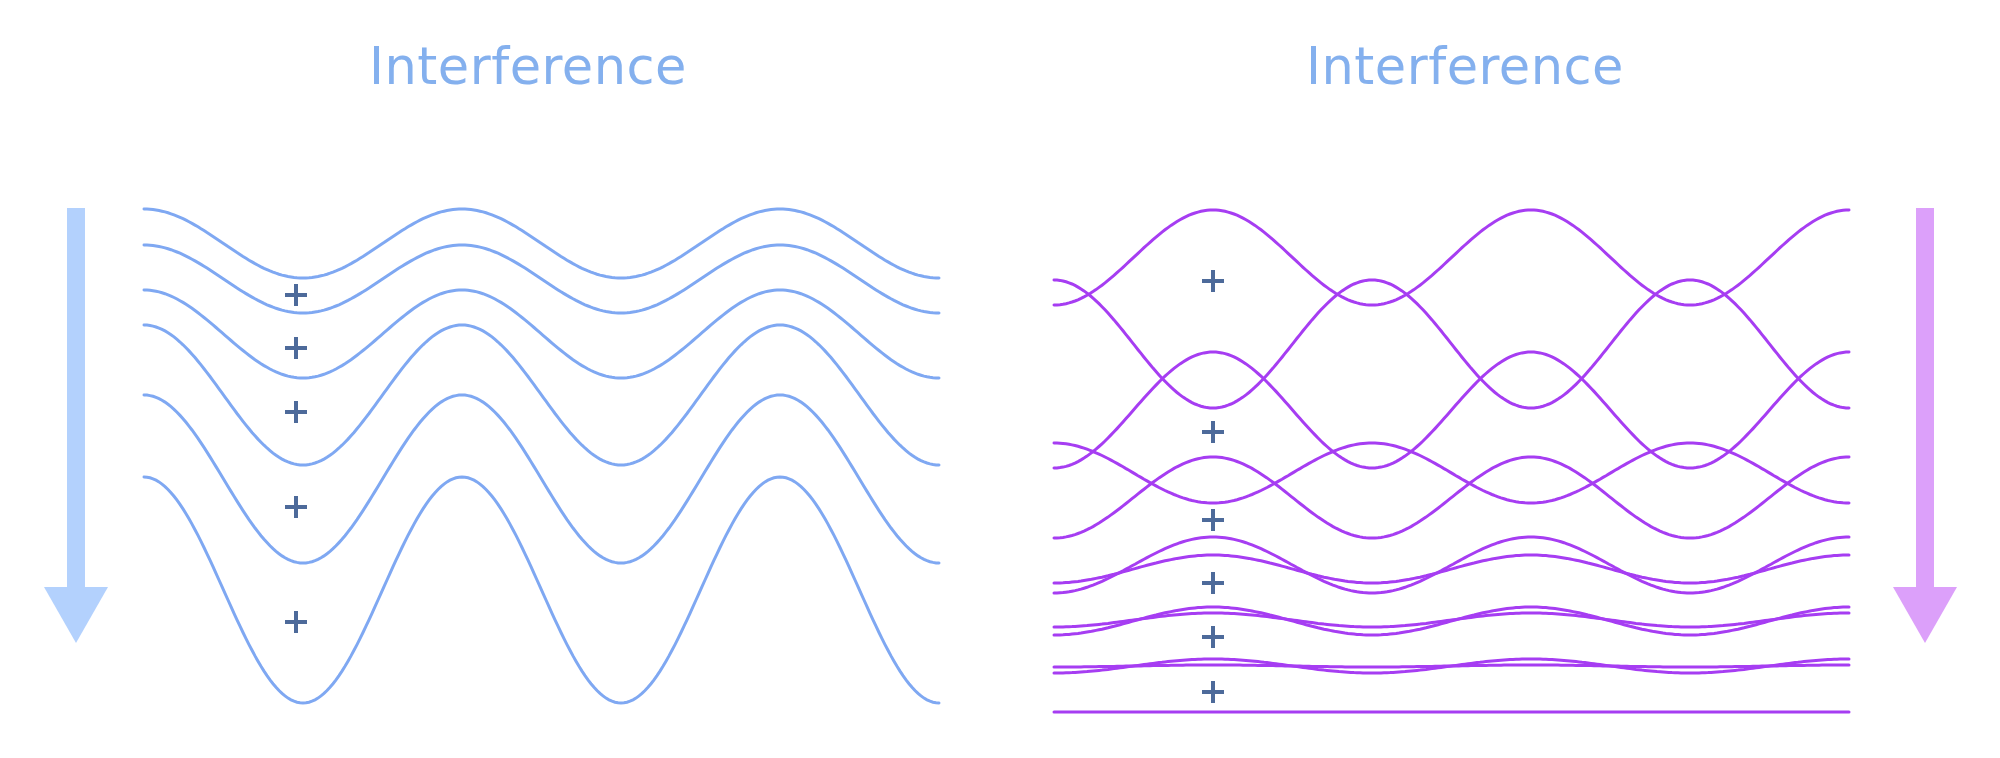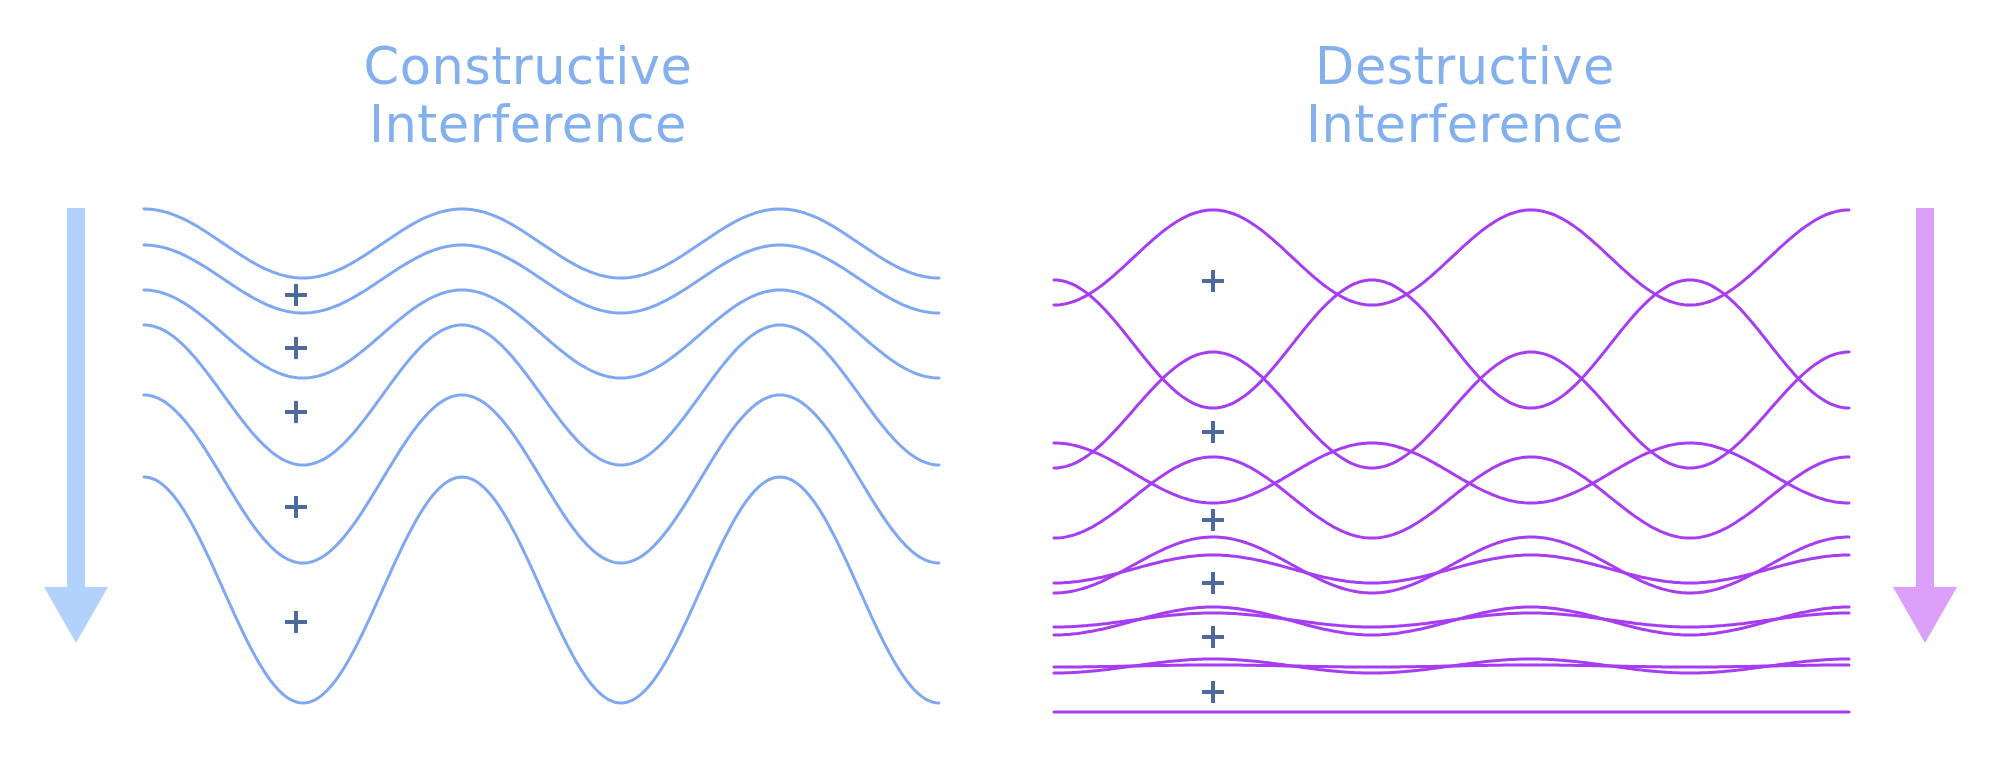--- a/index.html
+++ b/index.html
@@ -31,26 +31,24 @@
     svg#canvas {
       position: absolute;
       left: 0; top: 0;
       width: 2000px; height: 758px;
     }
   </style>
 </head>
 <body>
 
 <div class="panel-title" id="title-left" style="color: rgb(132, 176, 238);">
-  <span>Constructive</span>
   <span>Interference</span>
 </div>
 
 <div class="panel-title" id="title-right" style="color: rgb(132, 176, 238);">
-  <span>Destructive</span>
   <span>Interference</span>
 </div>
 
 <svg id="canvas" viewBox="0 0 2000 758" xmlns="http://www.w3.org/2000/svg">
   <g id="constructive-arrow">
       <rect x="67" y="208" width="18" height="381" fill="#B3D1FD"></rect>
       <polygon points="44,587 108,587 76,643" fill="#B3D1FD"></polygon>
     </g>
   <g id="constructive-waves">
       <path d="M144.0 209.0 L147.0 209.1 L150.0 209.2 L153.0 209.5 L156.0 210.0 L159.0 210.5 L162.0 211.2 L165.0 211.9 L168.0 212.8 L171.0 213.8 L174.0 214.9 L177.0 216.1 L180.0 217.4 L183.0 218.7 L186.0 220.2 L189.0 221.8 L192.0 223.4 L195.0 225.1 L198.0 226.8 L201.0 228.7 L204.0 230.5 L207.0 232.5 L210.0 234.4 L213.0 236.4 L216.0 238.4 L219.0 240.4 L222.0 242.5 L225.0 244.5 L228.0 246.6 L231.0 248.6 L234.0 250.6 L237.0 252.6 L240.0 254.5 L243.0 256.5 L246.0 258.3 L249.0 260.2 L252.0 261.9 L255.0 263.6 L258.0 265.2 L261.0 266.8 L264.0 268.3 L267.0 269.6 L270.0 270.9 L273.0 272.1 L276.0 273.2 L279.0 274.2 L282.0 275.1 L285.0 275.8 L288.0 276.5 L291.0 277.0 L294.0 277.5 L297.0 277.8 L300.0 277.9 L303.0 278.0 L306.0 277.9 L309.0 277.8 L312.0 277.5 L315.0 277.0 L318.0 276.5 L321.0 275.8 L324.0 275.1 L327.0 274.2 L330.0 273.2 L333.0 272.1 L336.0 270.9 L339.0 269.6 L342.0 268.3 L345.0 266.8 L348.0 265.2 L351.0 263.6 L354.0 261.9 L357.0 260.2 L360.0 258.3 L363.0 256.5 L366.0 254.5 L369.0 252.6 L372.0 250.6 L375.0 248.6 L378.0 246.6 L381.0 244.5 L384.0 242.5 L387.0 240.4 L390.0 238.4 L393.0 236.4 L396.0 234.4 L399.0 232.5 L402.0 230.5 L405.0 228.7 L408.0 226.8 L411.0 225.1 L414.0 223.4 L417.0 221.8 L420.0 220.2 L423.0 218.7 L426.0 217.4 L429.0 216.1 L432.0 214.9 L435.0 213.8 L438.0 212.8 L441.0 211.9 L444.0 211.2 L447.0 210.5 L450.0 210.0 L453.0 209.5 L456.0 209.2 L459.0 209.1 L462.0 209.0 L465.0 209.1 L468.0 209.2 L471.0 209.5 L474.0 210.0 L477.0 210.5 L480.0 211.2 L483.0 211.9 L486.0 212.8 L489.0 213.8 L492.0 214.9 L495.0 216.1 L498.0 217.4 L501.0 218.7 L504.0 220.2 L507.0 221.8 L510.0 223.4 L513.0 225.1 L516.0 226.8 L519.0 228.7 L522.0 230.5 L525.0 232.5 L528.0 234.4 L531.0 236.4 L534.0 238.4 L537.0 240.4 L540.0 242.5 L543.0 244.5 L546.0 246.6 L549.0 248.6 L552.0 250.6 L555.0 252.6 L558.0 254.5 L561.0 256.5 L564.0 258.3 L567.0 260.2 L570.0 261.9 L573.0 263.6 L576.0 265.2 L579.0 266.8 L582.0 268.3 L585.0 269.6 L588.0 270.9 L591.0 272.1 L594.0 273.2 L597.0 274.2 L600.0 275.1 L603.0 275.8 L606.0 276.5 L609.0 277.0 L612.0 277.5 L615.0 277.8 L618.0 277.9 L621.0 278.0 L624.0 277.9 L627.0 277.8 L630.0 277.5 L633.0 277.0 L636.0 276.5 L639.0 275.8 L642.0 275.1 L645.0 274.2 L648.0 273.2 L651.0 272.1 L654.0 270.9 L657.0 269.6 L660.0 268.3 L663.0 266.8 L666.0 265.2 L669.0 263.6 L672.0 261.9 L675.0 260.2 L678.0 258.3 L681.0 256.5 L684.0 254.5 L687.0 252.6 L690.0 250.6 L693.0 248.6 L696.0 246.6 L699.0 244.5 L702.0 242.5 L705.0 240.4 L708.0 238.4 L711.0 236.4 L714.0 234.4 L717.0 232.5 L720.0 230.5 L723.0 228.7 L726.0 226.8 L729.0 225.1 L732.0 223.4 L735.0 221.8 L738.0 220.2 L741.0 218.7 L744.0 217.4 L747.0 216.1 L750.0 214.9 L753.0 213.8 L756.0 212.8 L759.0 211.9 L762.0 211.2 L765.0 210.5 L768.0 210.0 L771.0 209.5 L774.0 209.2 L777.0 209.1 L780.0 209.0 L783.0 209.1 L786.0 209.2 L789.0 209.5 L792.0 210.0 L795.0 210.5 L798.0 211.2 L801.0 211.9 L804.0 212.8 L807.0 213.8 L810.0 214.9 L813.0 216.1 L816.0 217.4 L819.0 218.7 L822.0 220.2 L825.0 221.8 L828.0 223.4 L831.0 225.1 L834.0 226.8 L837.0 228.7 L840.0 230.5 L843.0 232.5 L846.0 234.4 L849.0 236.4 L852.0 238.4 L855.0 240.4 L858.0 242.5 L861.0 244.5 L864.0 246.6 L867.0 248.6 L870.0 250.6 L873.0 252.6 L876.0 254.5 L879.0 256.5 L882.0 258.3 L885.0 260.2 L888.0 261.9 L891.0 263.6 L894.0 265.2 L897.0 266.8 L900.0 268.3 L903.0 269.6 L906.0 270.9 L909.0 272.1 L912.0 273.2 L915.0 274.2 L918.0 275.1 L921.0 275.8 L924.0 276.5 L927.0 277.0 L930.0 277.5 L933.0 277.8 L936.0 277.9 L939.0 278.0" fill="none" stroke="#7FA8F2" stroke-width="3" stroke-linecap="round"></path>

